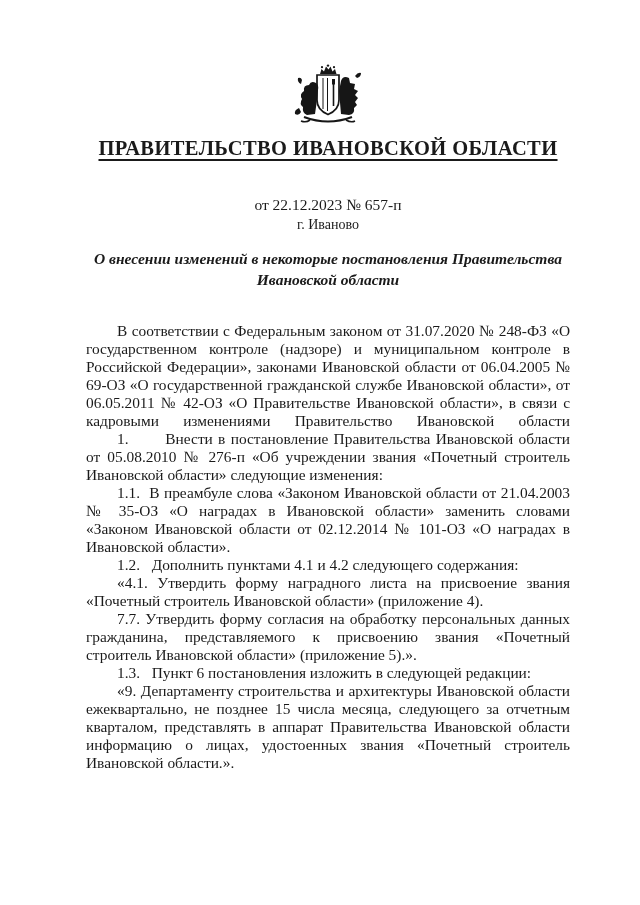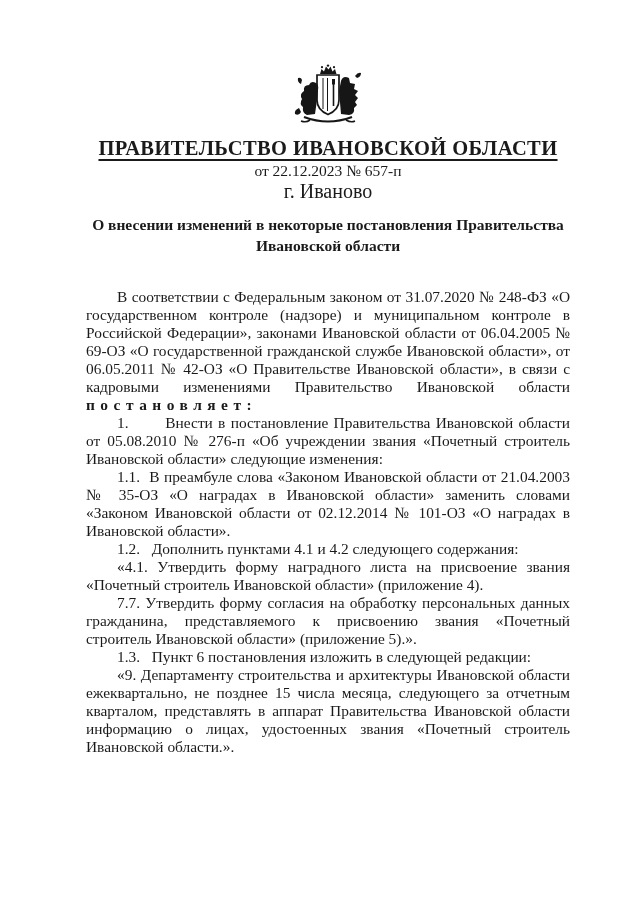--- a/index.html
+++ b/index.html
@@ -41,36 +41,38 @@
   }
   .doc-type {
     margin-top: 22px;
     text-align: center;
     font-weight: bold;
     font-size: 17px;
     letter-spacing: 3px;
     line-height: 21px;
   }
   .date-line {
+    margin-top: 34px;
     text-align: center;
     font-size: 15.5px;
     line-height: 20px;
   }
   .place-line {
     text-align: center;
-    font-size: 20px;
+    font-size: 14px;
     line-height: 20px;
   }
   .doc-title {
     margin: 13px auto 0 auto;
     max-width: 484px;
     text-align: center;
     font-weight: bold;
     font-size: 15.5px;
     line-height: 21px;
+    font-style: italic;
   }
   .body-text {
     margin-top: 32px;
     font-size: 15.4px;
     line-height: 18px;
     text-align: justify;
     hyphens: none;
   }
   .par {
     text-indent: 31px;
@@ -129,21 +131,20 @@
 
 
   <div class="date-line">от 22.12.2023 № 657-п</div>
 
   <div class="place-line">г. Иваново</div>
 
   <div class="doc-title">О внесении изменений в некоторые постановления Правительства Ивановской области</div>
 
   <div class="body-text">
     <p class="par par-intro">В соответствии с Федеральным законом от 31.07.2020 № 248-ФЗ «О государственном контроле (надзоре) и муниципальном контроле в Российской Федерации», законами Ивановской области от 06.04.2005 № 69-ОЗ «О государственной гражданской службе Ивановской области», от 06.05.2011 № 42-ОЗ «О Правительстве Ивановской области», в связи с кадровыми изменениями Правительство Ивановской области</p>
-    <p class="resolves">постановляет:</p>
     <p class="par">1.&nbsp;&nbsp;&nbsp;&nbsp;&nbsp;&nbsp;&nbsp;Внести в постановление Правительства Ивановской области от 05.08.2010 № 276-п «Об учреждении звания «Почетный строитель Ивановской области» следующие изменения:</p>
     <p class="par">1.1.&nbsp;&nbsp;В преамбуле слова «Законом Ивановской области от 21.04.2003 № 35-ОЗ «О наградах в Ивановской области» заменить словами «Законом Ивановской области от 02.12.2014 № 101-ОЗ «О наградах в Ивановской области».</p>
     <p class="par">1.2.&nbsp;&nbsp;&nbsp;Дополнить пунктами 4.1 и 4.2 следующего содержания:</p>
     <p class="par">«4.1. Утвердить форму наградного листа на присвоение звания «Почетный строитель Ивановской области» (приложение 4).</p>
     <p class="par">7.7. Утвердить форму согласия на обработку персональных данных гражданина, представляемого к присвоению звания «Почетный строитель Ивановской области» (приложение 5).».</p>
     <p class="par">1.3.&nbsp;&nbsp;&nbsp;Пункт 6 постановления изложить в следующей редакции:</p>
     <p class="par">«9. Департаменту строительства и архитектуры Ивановской области ежеквартально, не позднее 15 числа месяца, следующего за отчетным кварталом, представлять в аппарат Правительства Ивановской области информацию о лицах, удостоенных звания «Почетный строитель Ивановской области.».</p>
   </div>
 
 </div>

